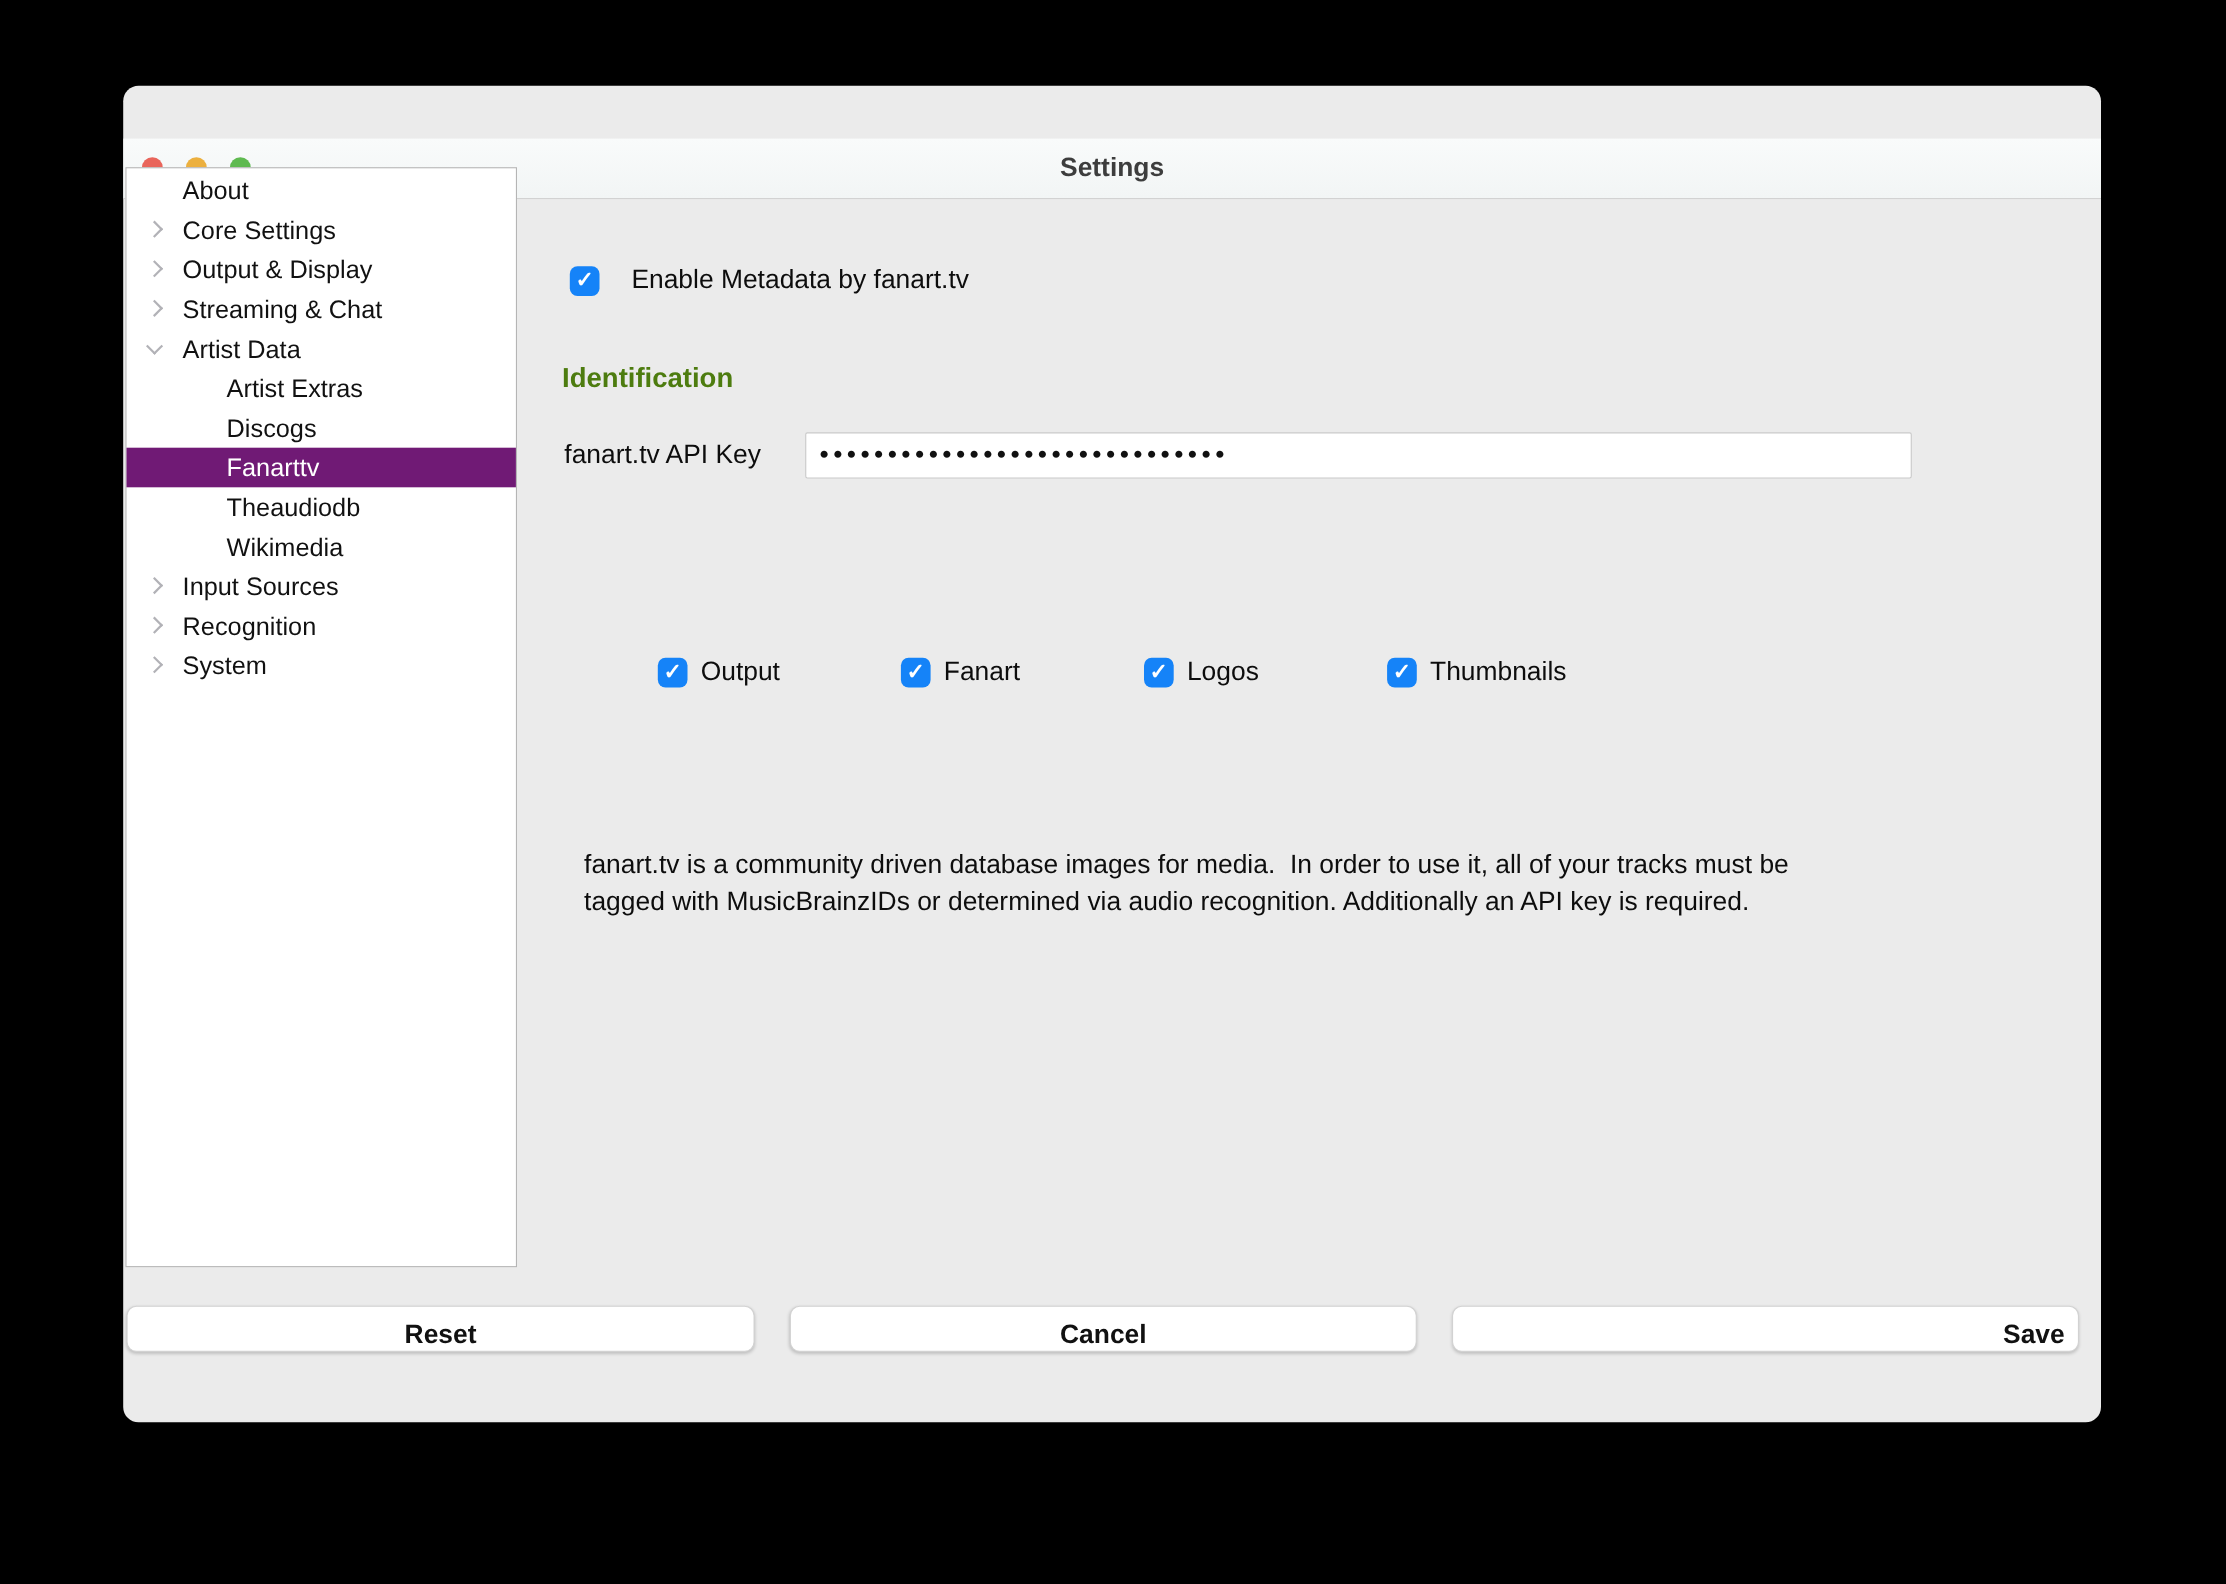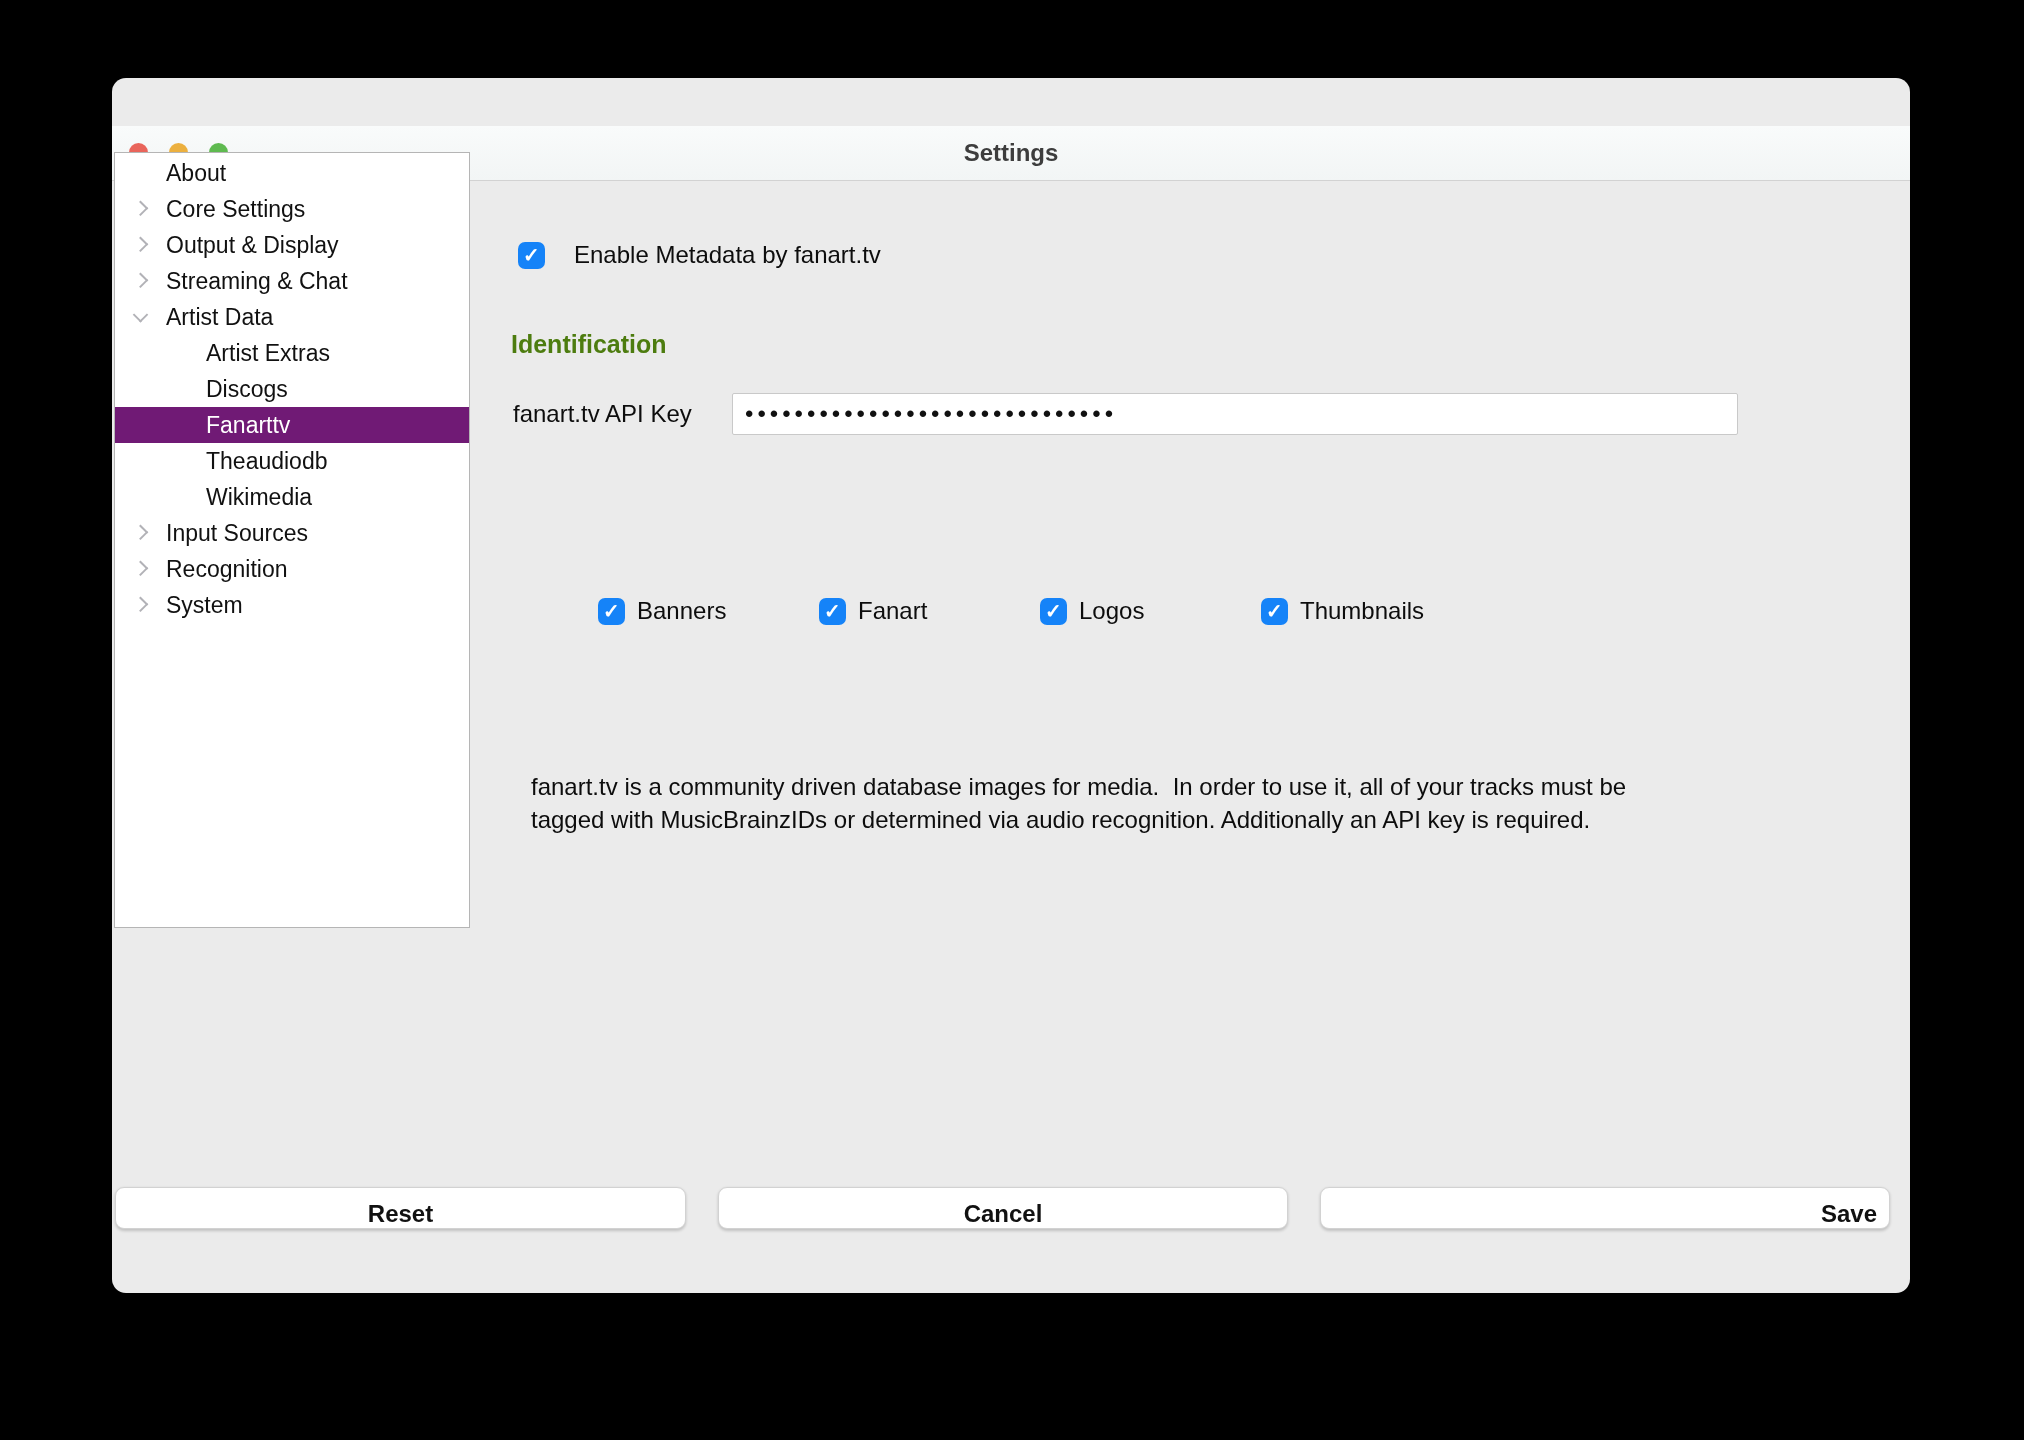--- a/index.html
+++ b/index.html
@@ -23,21 +23,21 @@
   .light{width:19px;height:19px;border-radius:50%;display:inline-block;}
   .light.red{background:#e9655b;}
   .light.yellow{background:#ecb03f;}
   .light.green{background:#5fba50;}
   .title{
     position:absolute;left:0;right:0;top:0;height:54px;line-height:54px;
     text-align:center;font-size:24px;font-weight:bold;color:#3d3d3d;
   }
   
   .sidebar{
-    position:absolute;left:2px;top:74px;width:356px;height:776px;
+    position:absolute;left:2px;top:74px;width:356px;height:1000px;
     background:#ffffff;border:1px solid #b5b5b5;box-sizing:border-box;
     padding-top:2px;
   }
   .row{
     height:36px;display:flex;align-items:center;position:relative;
     font-size:23px;color:#111;cursor:default;
   }
   .row .lbl{pointer-events:none;}
   .row.lvl1 .lbl{margin-left:51px;}
   .row.lvl2 .lbl{margin-left:91px;}
@@ -167,21 +167,21 @@
   </div>
 
   <div class="section-heading">Identification</div>
 
   <div class="api-label">fanart.tv API Key</div>
   <input class="api-field" type="text" readonly="" value="••••••••••••••••••••••••••••••" style="">
 
   <div class="types-row">
     <div class="type-item">
       <span class="checkbox"></span>
-      <span>Banners</span>
+      <span>Output</span>
     </div>
     <div class="type-item">
       <span class="checkbox"></span>
       <span>Fanart</span>
     </div>
     <div class="type-item">
       <span class="checkbox"></span>
       <span>Logos</span>
     </div>
     <div class="type-item">

